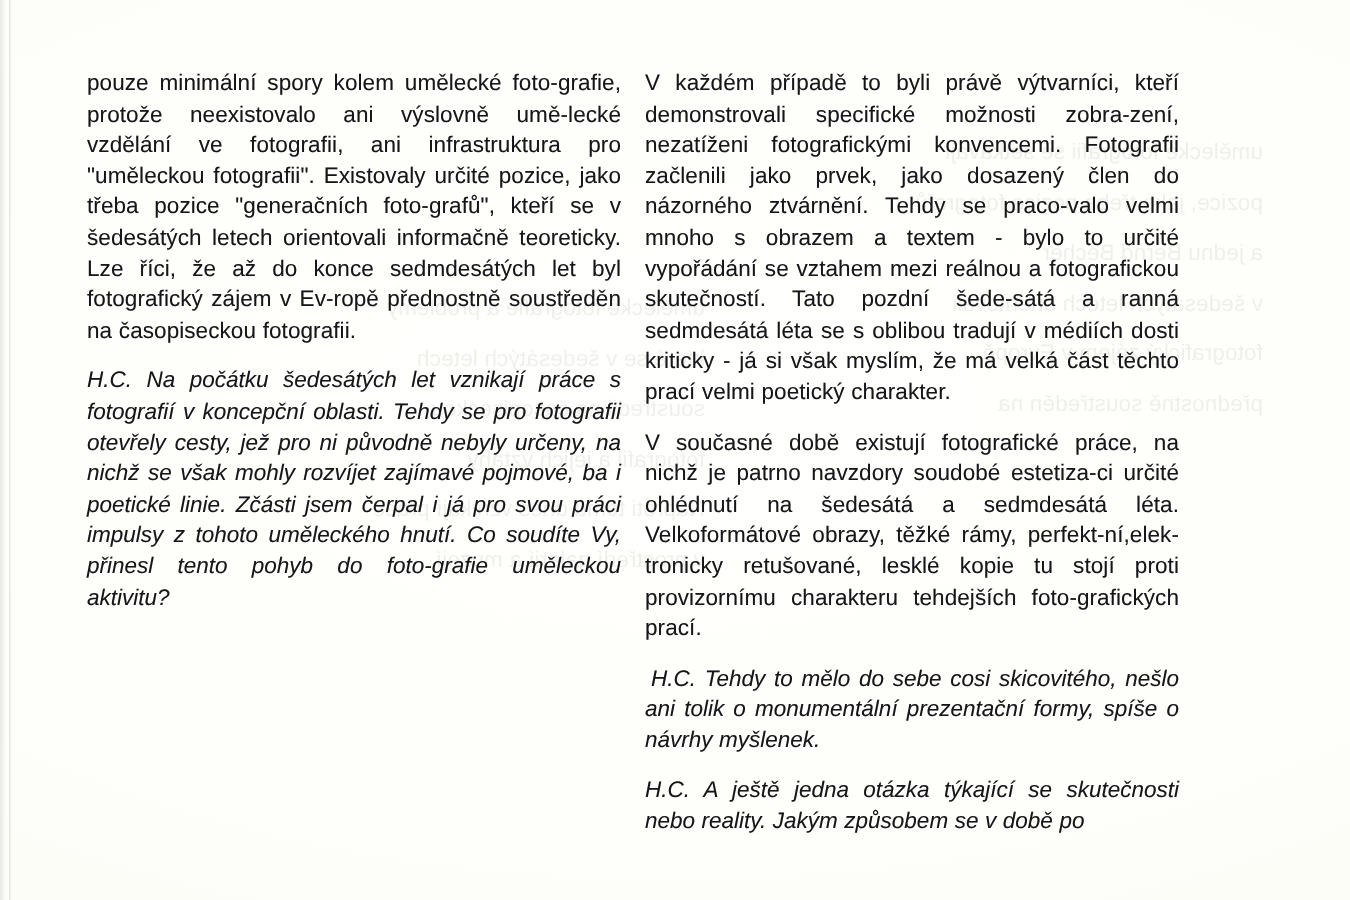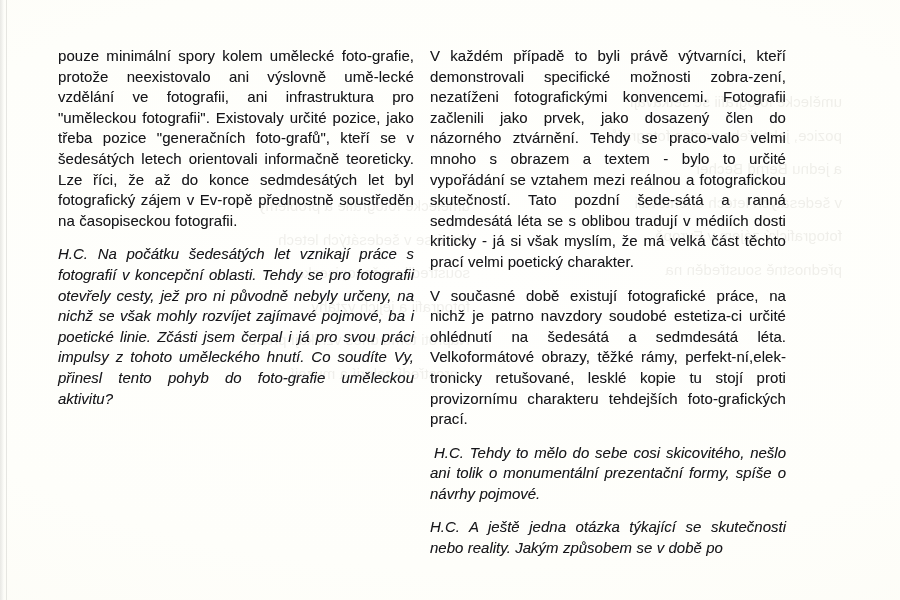--- a/index.html
+++ b/index.html
@@ -136,21 +136,21 @@
   <div class="columns">
 
     <div class="col col-left ink">
       <p>pouze minimální spory kolem umělecké foto-grafie, protože neexistovalo ani výslovně umě-lecké vzdělání ve fotografii, ani infrastruktura pro "uměleckou fotografii". Existovaly určité pozice, jako třeba pozice "generačních foto-grafů", kteří se v šedesátých letech orientovali informačně teoreticky. Lze říci, že až do konce sedmdesátých let byl fotografický zájem v Ev-ropě přednostně soustředěn na časopiseckou fotografii.</p>
       <p class="italic">H.C. Na počátku šedesátých let vznikají práce s fotografií v koncepční oblasti. Tehdy se pro fotografii otevřely cesty, jež pro ni původně nebyly určeny, na nichž se však mohly rozvíjet zajímavé pojmové, ba i poetické linie. Zčásti jsem čerpal i já pro svou práci impulsy z tohoto uměleckého hnutí. Co soudíte Vy, přinesl tento pohyb do foto-grafie uměleckou aktivitu?</p>
     </div>
 
     <div class="col col-right ink">
       <p>V každém případě to byli právě výtvarníci, kteří demonstrovali specifické možnosti zobra-zení, nezatíženi fotografickými konvencemi. Fotografii začlenili jako prvek, jako dosazený člen do názorného ztvárnění. Tehdy se praco-valo velmi mnoho s obrazem a textem - bylo to určité vypořádání se vztahem mezi reálnou a fotografickou skutečností. Tato pozdní šede-sátá a ranná sedmdesátá léta se s oblibou tradují v médiích dosti kriticky - já si však myslím, že má velká část těchto prací velmi poetický charakter.</p>
       <p>V současné době existují fotografické práce, na nichž je patrno navzdory soudobé estetiza-ci určité ohlédnutí na šedesátá a sedmdesátá léta. Velkoformátové obrazy, těžké rámy, perfekt-ní,elek-tronicky retušované, lesklé kopie tu stojí proti provizornímu charakteru tehdejších foto-grafických prací.</p>
-      <p class="italic indent">H.C. Tehdy to mělo do sebe cosi skicovitého, nešlo ani tolik o monumentální prezentační formy, spíše o návrhy pojmové.</p>
+      <p class="italic indent">H.C. Tehdy to mělo do sebe cosi skicovitého, nešlo ani tolik o monumentální prezentační formy, spíše o návrhy myšlenek.</p>
       <p class="italic">H.C. A ještě jedna otázka týkající se skutečnosti nebo reality. Jakým způsobem se v době po</p>
     </div>
 
   </div>
 
   <div class="scan-edge-outer"></div>
   <div class="scan-edge-line"></div>
 
 </div>
 

